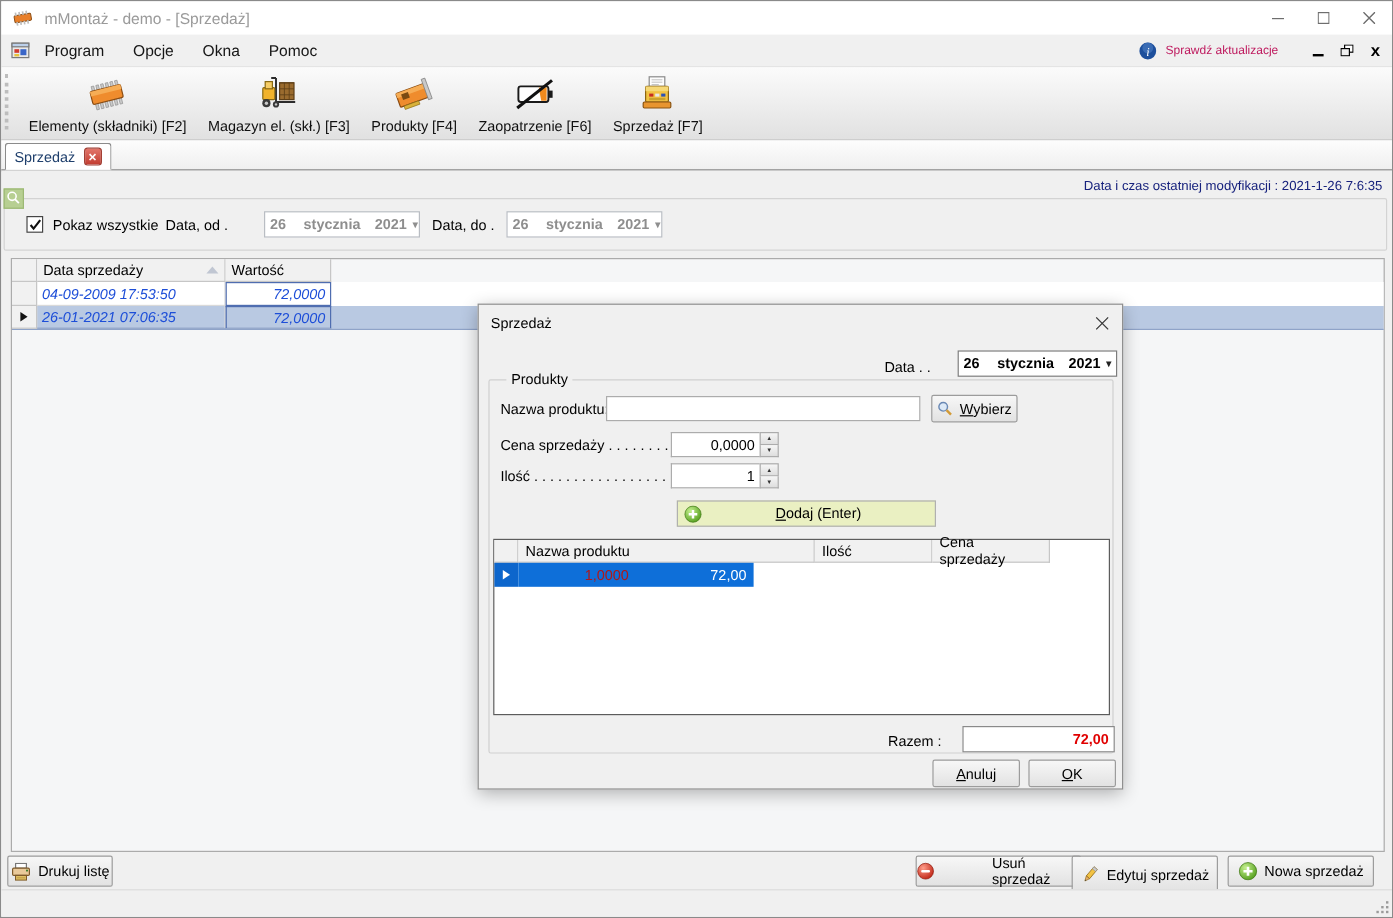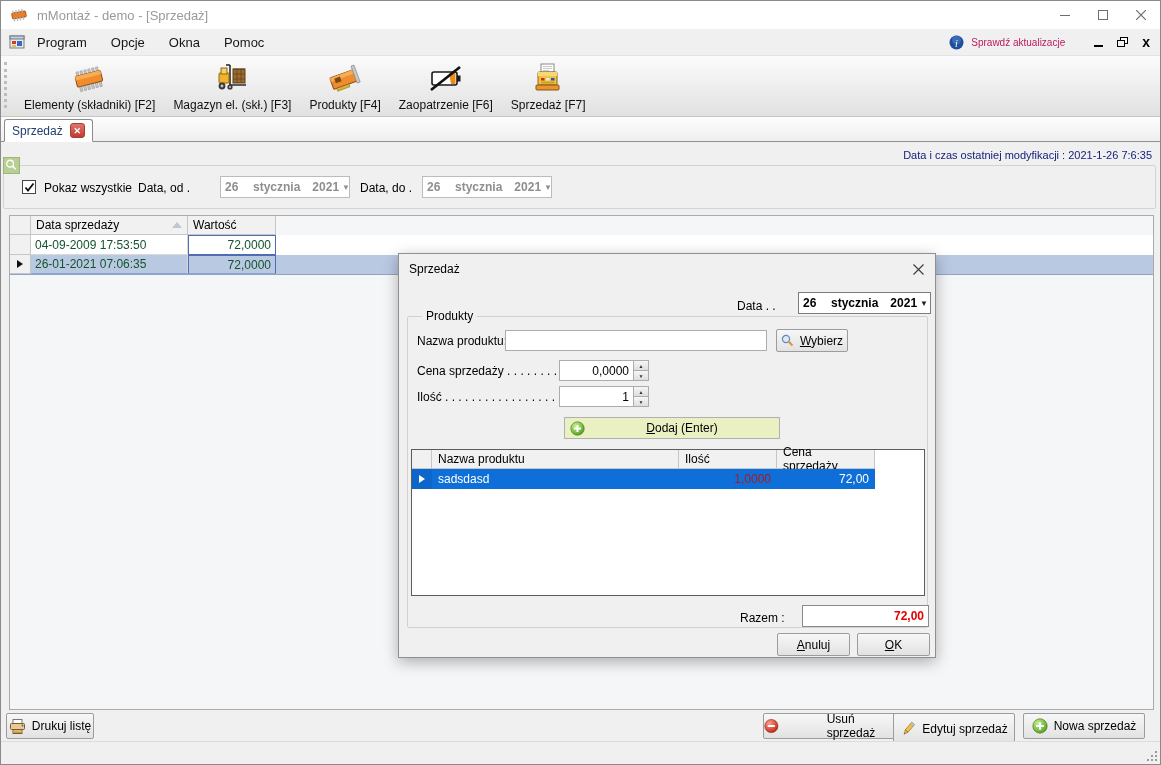--- a/index.html
+++ b/index.html
@@ -82,21 +82,21 @@
   .g-head { display:flex; height:19px; font-size:12px; }
   .g-hcell { background:#f1f1f1; border-right:1px solid #c6c6c6; border-bottom:1px solid #c6c6c6;
              display:flex; align-items:center; padding:0 5px; color:#000; }
   .g-corner { width:21px; padding:0; }
   .g-col-date { width:157px; }
   .g-col-value { width:88px; }
   .sort-arrow { margin-left:auto; width:0; height:0; border-left:5px solid transparent;
                 border-right:5px solid transparent; border-bottom:6px solid #c0c6d2; }
   .g-row { display:flex; height:20px; font-size:12px; background:#fff; }
   .g-cell { display:flex; align-items:center; padding:0 4px; border-right:1px solid #d9d9d9;
-            border-bottom:1px solid #d9d9d9; color:#14532d; }
+            border-bottom:1px solid #d9d9d9; color:#1d4ed8;font-style:italic; }
   .g-rowhdr { width:21px; background:#f1f1f1; border-right:1px solid #c6c6c6;
               border-bottom:1px solid #c6c6c6; display:flex; align-items:center; justify-content:center; }
   .g-date { width:157px; }
   .g-value { width:88px; justify-content:flex-end; border:1px solid #4f6db0; }
   .g-row.selected { background:#b9c9e2; border-bottom:1px solid #8fa3c8; }
   .g-row.selected .g-cell { border-bottom-color:#8fa3c8; }
   .row-arrow { width:0; height:0; border-top:4px solid transparent; border-bottom:4px solid transparent;
                border-left:6px solid #111; }
 
   
@@ -550,21 +550,20 @@
       <div class="dg-head">
         <div class="dg-hcell dg-corner"></div>
         <div class="dg-hcell dg-col-name">Nazwa produktu</div>
         <div class="dg-hcell dg-col-qty">Ilość</div>
         <div class="dg-hcell dg-col-price">Cena sprzedaży</div>
       </div>
       <div class="dg-row">
         <div class="dg-rowhdr">
             <div class="row-arrow-white"></div>
           </div>
-        <div class="dg-cell dg-name">sadsdasd</div>
         <div class="dg-cell dg-qty">1,0000</div>
         <div class="dg-cell dg-price">72,00</div>
       </div>
     </div>
 
     <span class="dlg-lbl lbl-total">Razem :</span>
     <div class="textbox inp-total">72,00</div>
 
     <div class="btn btn-cancel">
         <span class="mnemonic">Anuluj</span>

